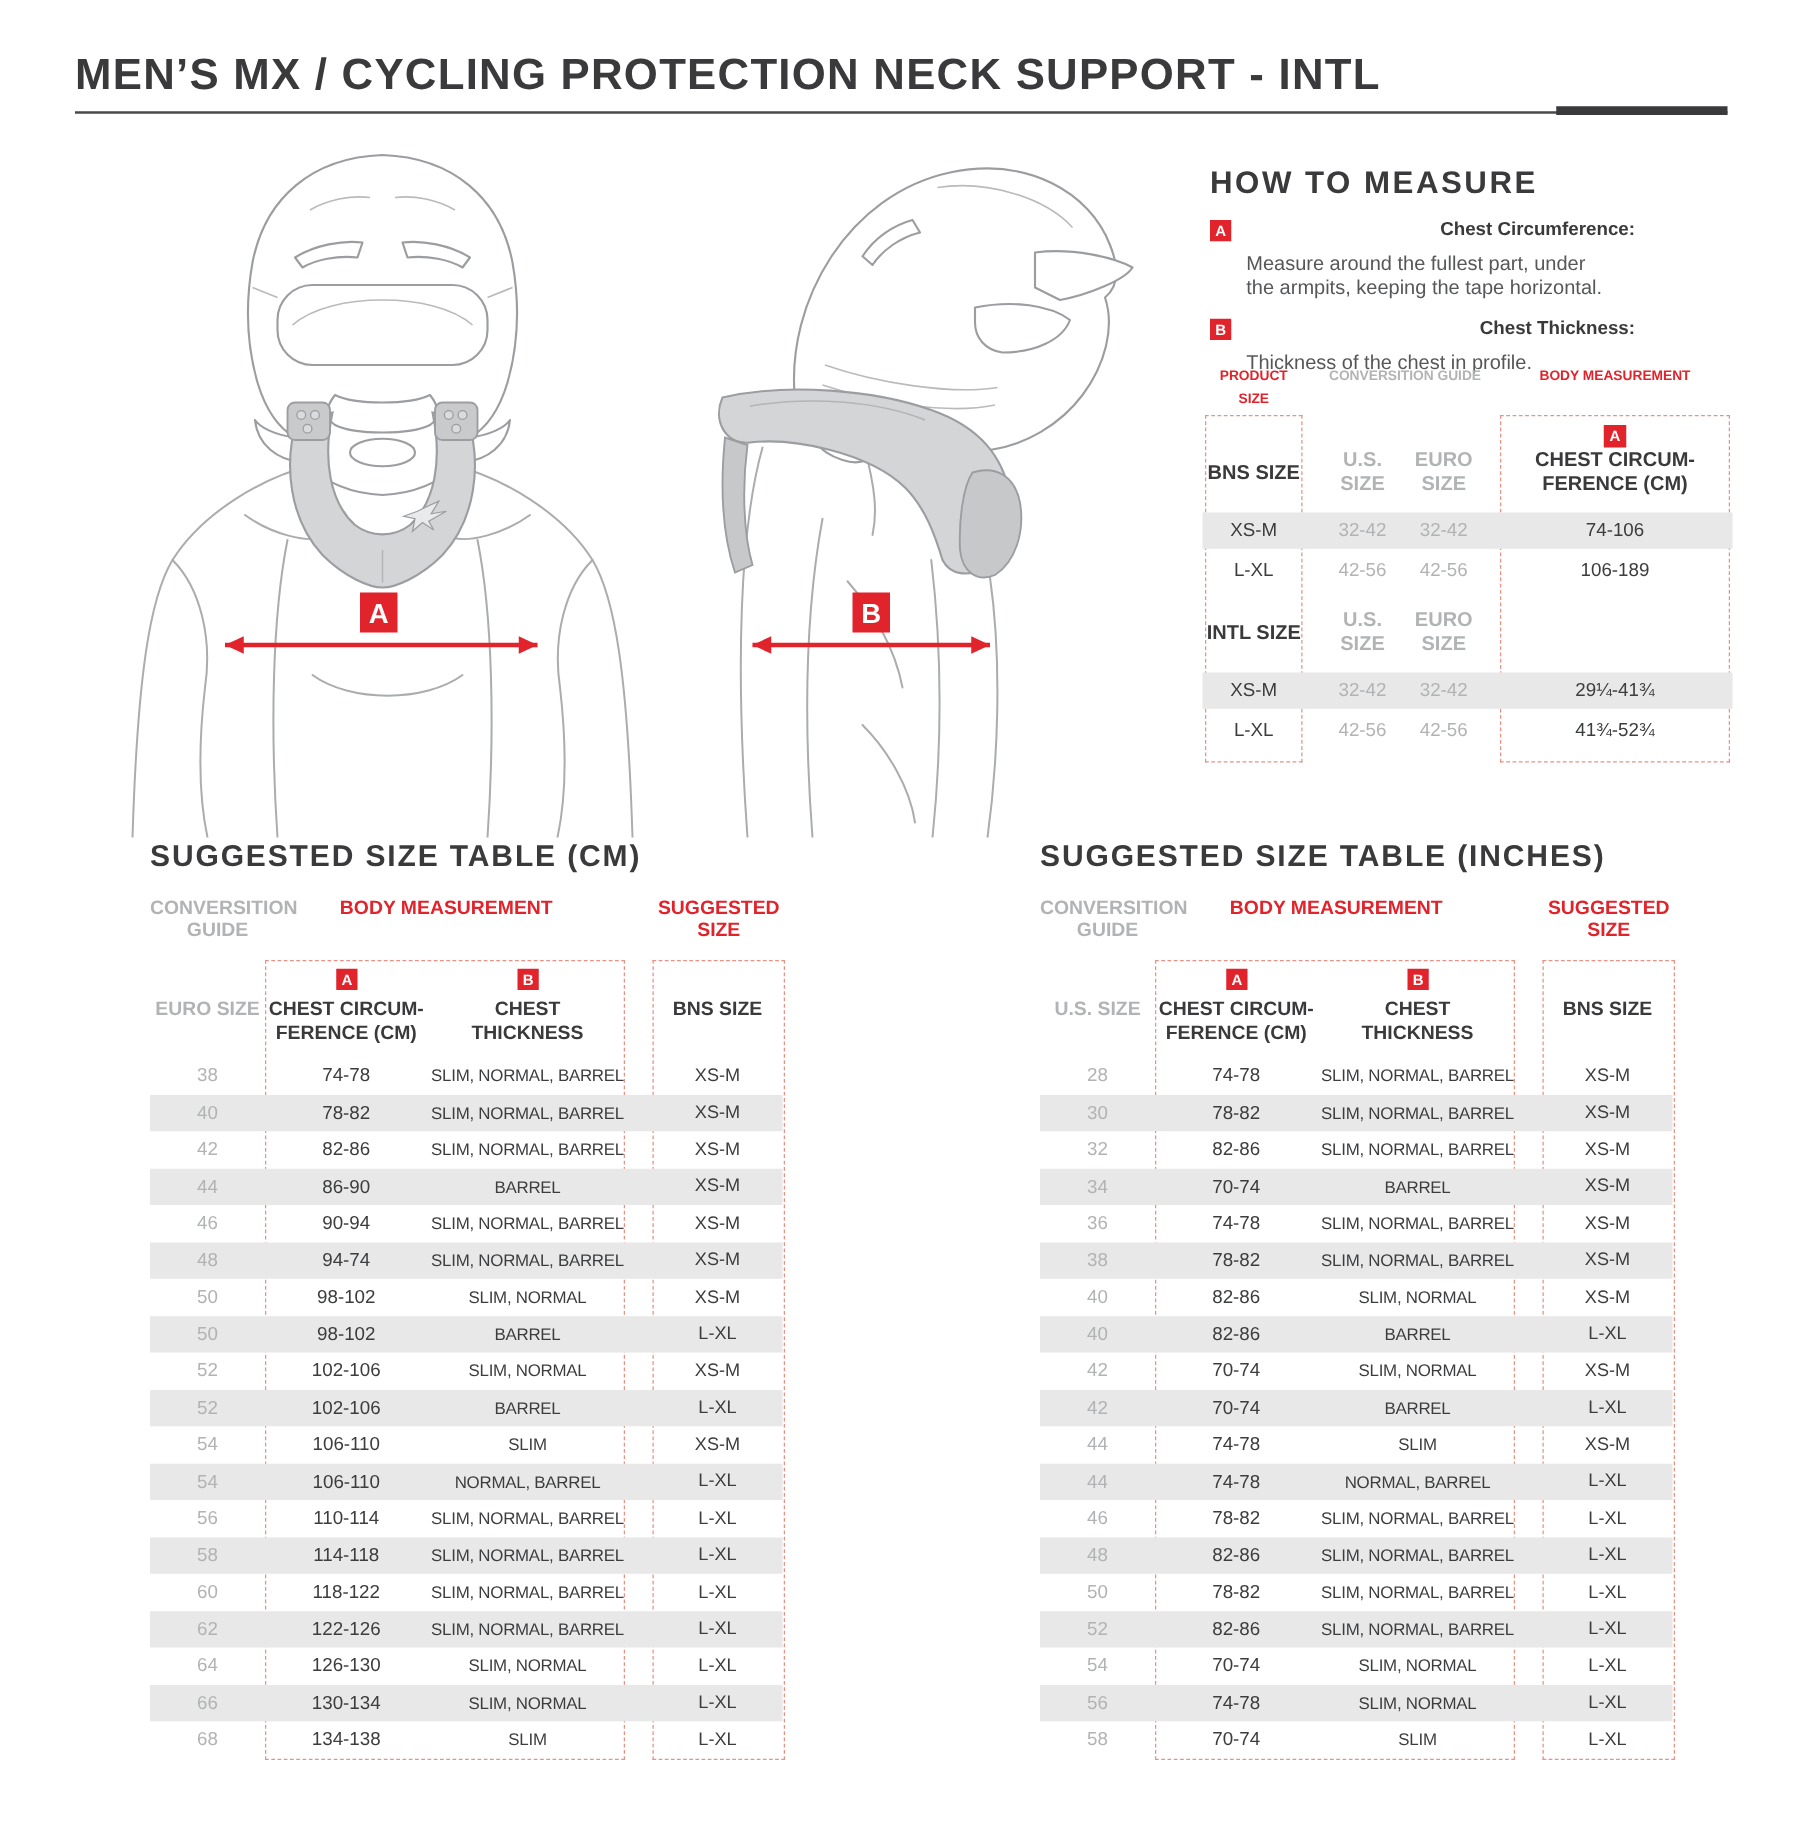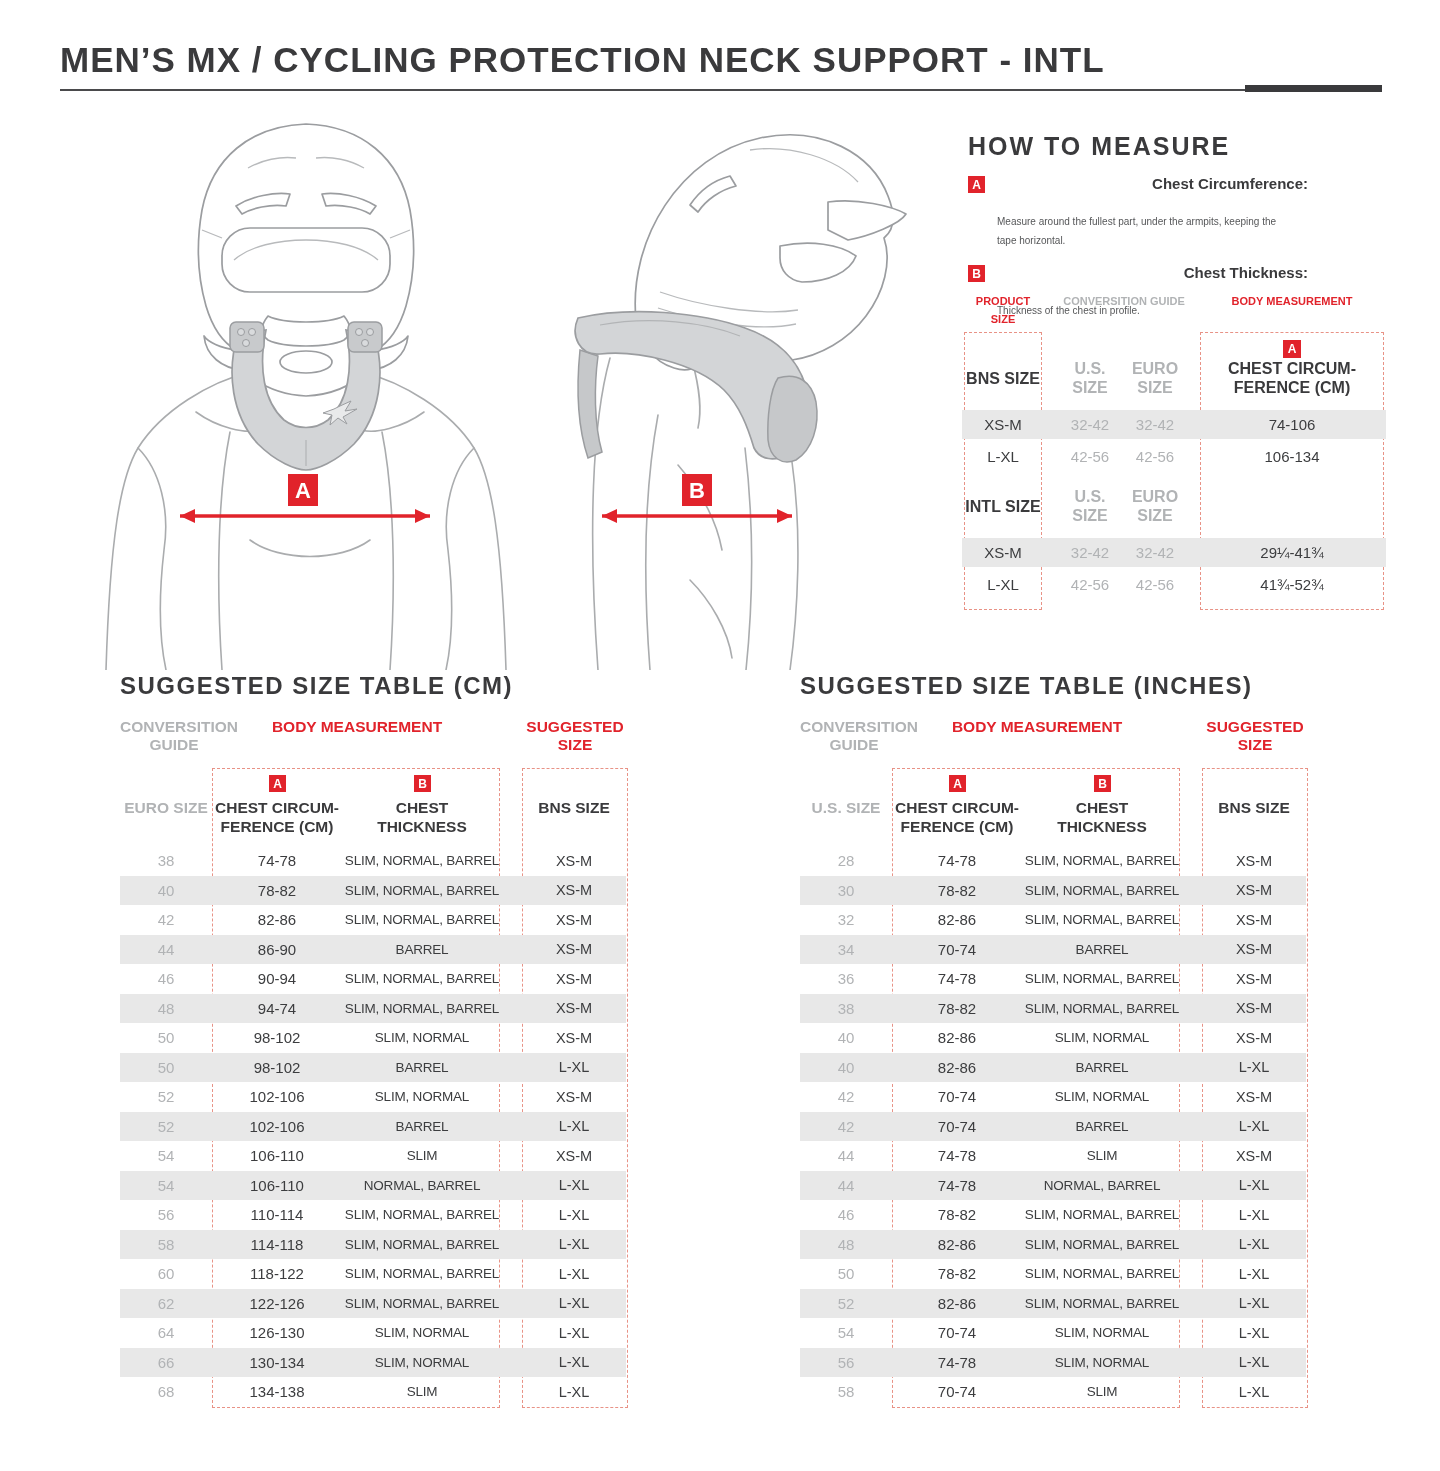--- a/index.html
+++ b/index.html
@@ -19,21 +19,21 @@
   .fig-side  { left:540px; top:110px; }
   .fig path, .fig ellipse, .fig rect.line, .fig circle { vector-effect:non-scaling-stroke; }
   .badge-letter { font-family:"Liberation Sans", sans-serif; font-weight:700; font-size:22px; fill:#ffffff; }
 
   
   .htm { position:absolute; left:968px; top:132px; width:340px; }
   .htm-title { font-size:25px; font-weight:700; letter-spacing:2px; color:#3a3a3c; }
   .htm-item { margin-top:14px; position:relative; padding-left:29px; }
   .htm-badge { position:absolute; left:0; top:1px; width:17px; height:17px; background:#e1232b; color:#fff; font-size:12px; font-weight:700; display:flex; align-items:center; justify-content:center; }
   .htm-label { font-size:15px; font-weight:700; color:#3a3a3c;text-align:right; }
-  .htm-desc { font-size:10px; line-height:19px; color:#565759; width:292px; margin-top:20px; }
+  .htm-desc { font-size:16px; line-height:19px; color:#565759; width:292px; margin-top:10px; }
 
   
   .ptable { position:absolute; left:962px; top:292px; width:424px; height:322px; }
   .pg-hdr { position:absolute; top:0; font-size:11px; line-height:18px; font-weight:700; text-align:center; }
   .pg-red { color:#e1232b; }
   .pg-gray { color:#b1b3b5; }
   .pbox { position:absolute; top:40px; height:278px; border:1px dashed #e89286; }
   .pbox-size { left:2px; width:78px; }
   .pbox-measure { left:238px; width:184px; }
   .pband, .prow { position:absolute; left:0; width:424px; }
@@ -45,21 +45,21 @@
   .phead { font-size:16px; line-height:19px; font-weight:700; color:#3a3a3c; }
   .phead.gray { color:#b1b3b5; }
   .pval { font-size:15px; color:#3c3d3f; }
   .pval.gray { color:#b1b3b5; }
   .striped { background:#e8e8e8; }
   .pbadge { position:absolute; left:321px; top:48px; width:18px; height:18px; background:#e1232b; color:#fff; font-weight:700; font-size:12px; display:flex; align-items:center; justify-content:center; }
 
   
   .stable { position:absolute; top:672px; width:512px; height:742px; }
   .stable-cm { left:120px; }
-  .stable-in { left:800px; }
+  .stable-in { left:832px; }
   .st-title { position:absolute; left:0; top:0; font-size:24px; font-weight:700; letter-spacing:1.5px; color:#3a3a3c; white-space:nowrap; }
   .st-ghdr { position:absolute; top:46px; font-size:15.5px; line-height:18px; font-weight:700; text-align:center; }
   .stbox { position:absolute; top:96px; height:640px; border:1px dashed #e89286; }
   .stbox-body { left:92px; width:288px; }
   .stbox-sugg { left:402px; width:106px; }
   .st-badge { position:absolute; top:103px; width:17px; height:17px; background:#e1232b; color:#fff; font-size:12px; font-weight:700; display:flex; align-items:center; justify-content:center; }
   .st-badge-a { left:149px; }
   .st-badge-b { left:294px; }
   .st-colhdr { position:absolute; top:126px; font-size:15.5px; line-height:19px; font-weight:700; text-align:center; color:#3a3a3c; }
   .st-colhdr.gray { color:#b1b3b5; }
@@ -203,21 +203,21 @@
     <div class="prow striped" style="top:118px;height:29px;">
       <div class="pcell pc-size pval">XS-M</div>
       <div class="pcell pc-us pval gray">32-42</div>
       <div class="pcell pc-euro pval gray">32-42</div>
       <div class="pcell pc-meas pval">74-106</div>
     </div>
     <div class="prow" style="top:147px;height:34px;">
       <div class="pcell pc-size pval">L-XL</div>
       <div class="pcell pc-us pval gray">42-56</div>
       <div class="pcell pc-euro pval gray">42-56</div>
-      <div class="pcell pc-meas pval">106-134</div>
+      <div class="pcell pc-meas pval">106-189</div>
     </div>
 
     <div class="pband" style="top:190px;height:48px;">
       <div class="pcell pc-size phead">INTL SIZE</div>
       <div class="pcell pc-us phead gray">U.S. SIZE</div>
       <div class="pcell pc-euro phead gray">EURO SIZE</div>
     </div>
 
     <div class="prow striped" style="top:246px;height:29px;">
       <div class="pcell pc-size pval">XS-M</div>

